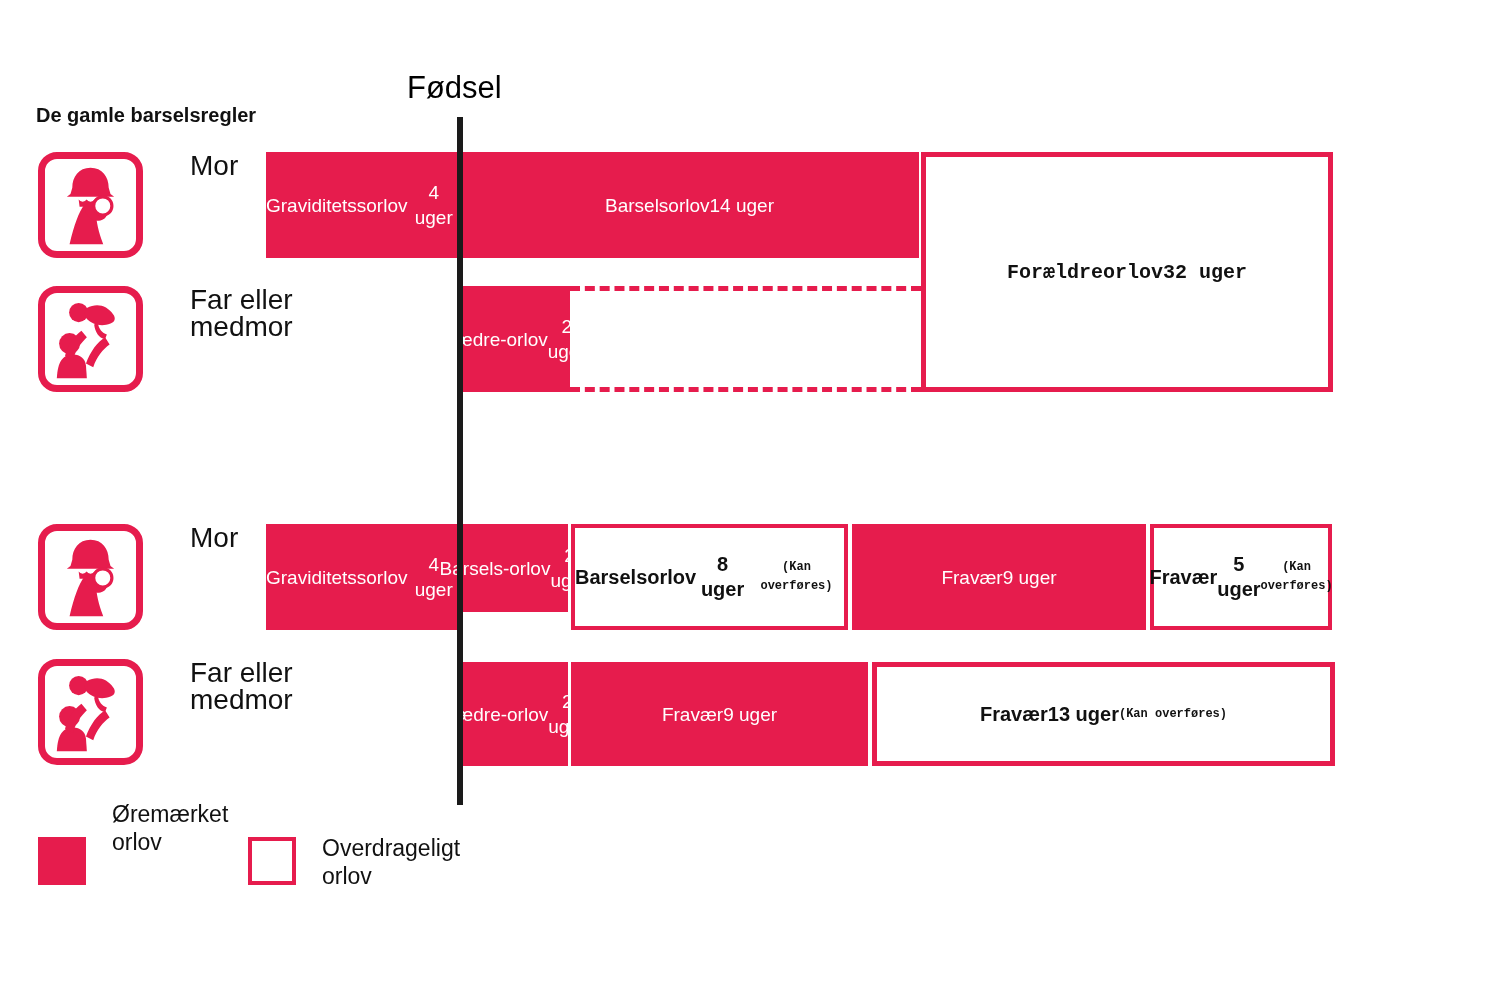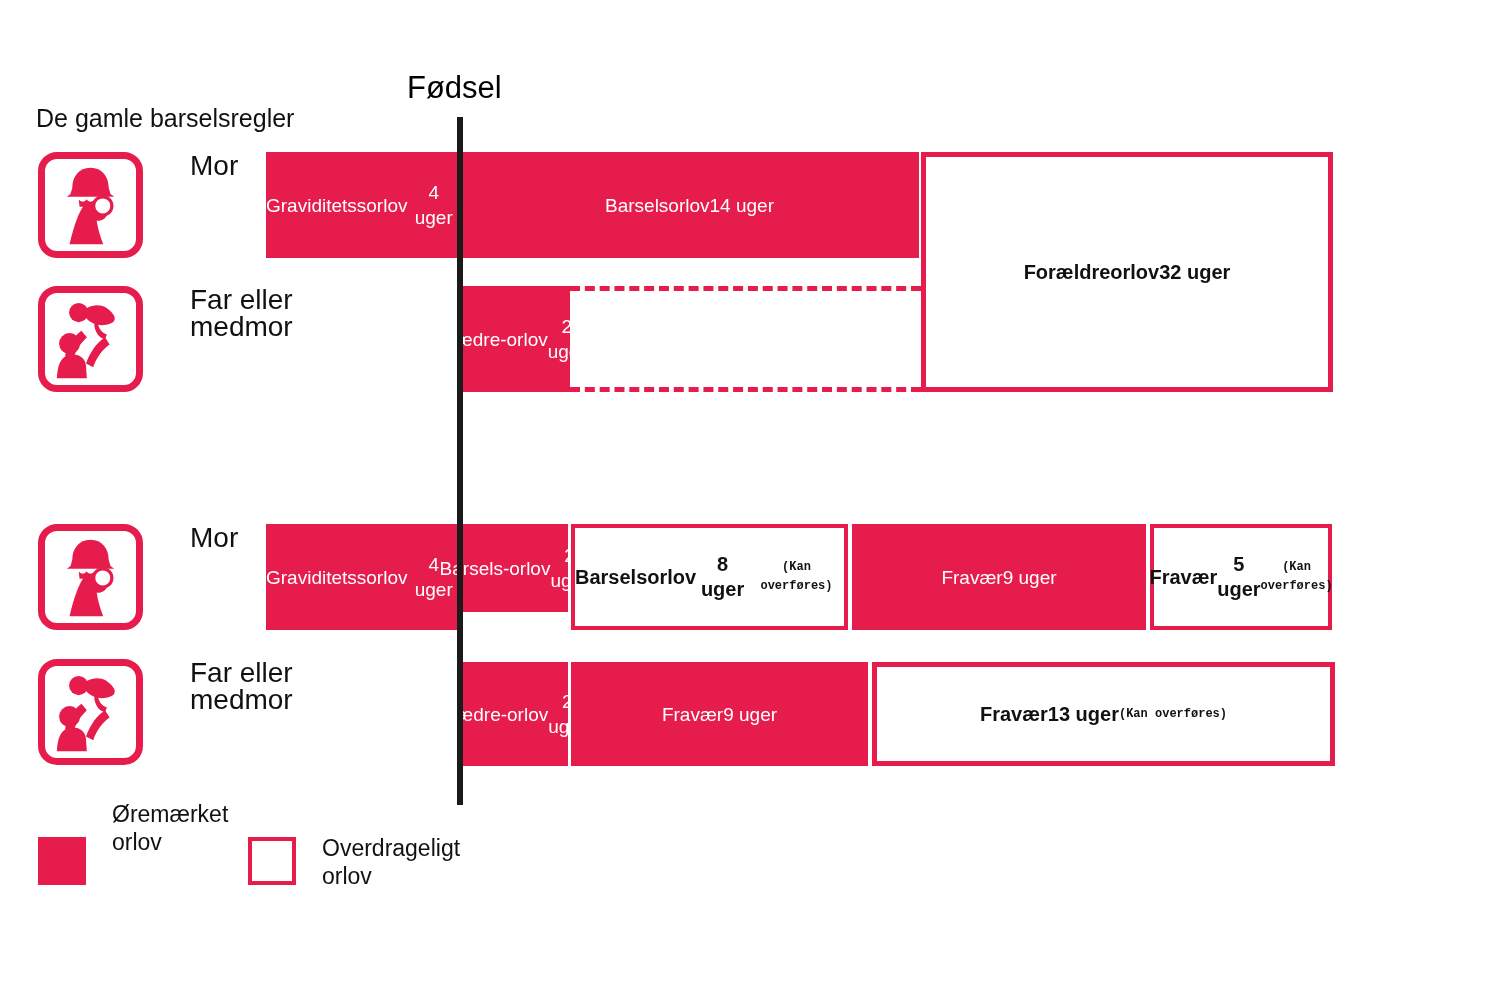--- a/index.html
+++ b/index.html
@@ -8,21 +8,21 @@
     --line:#1A1A1A;
     --white:#FFFFFF;
   }
   html,body{margin:0;padding:0;background:#fff;}
   #canvas{
     position:relative;width:1500px;height:1000px;background:var(--white);
     font-family:"Liberation Sans","DejaVu Sans",sans-serif;color:var(--ink);
     overflow:hidden;
   }
   .abs{position:absolute;}
-  .h-title{font-size:25px;font-weight:400;color:var(--ink);white-space:nowrap;}
+  .h-title{font-size:20px;font-weight:700;color:var(--ink);white-space:nowrap;}
   .fodsel{font-size:31px;font-weight:400;color:#000;white-space:nowrap;}
   .birth-line{background:var(--line);z-index:30;}
   .icon-box{
     width:105px;height:106px;box-sizing:border-box;border:7px solid var(--red);
     border-radius:19px;background:var(--white);overflow:hidden;
   }
   .icon-box svg{display:block;width:100%;height:100%;}
   .who-label{
     display:flex;flex-direction:column;justify-content:flex-start;
     height:106px;font-size:28px;line-height:27px;color:var(--ink);white-space:nowrap;margin-left:32px;
@@ -72,21 +72,21 @@
   </div>
 
   <div class="abs bar red" style="left:266px;top:152px;width:194px;height:106px;">
     <span>Graviditetssorlov</span>
     <span>4 uger</span>
   </div>
   <div class="abs bar red" style="left:460px;top:152px;width:459px;height:106px;">
     <span>Barselsorlov</span>
     <span>14 uger</span>
   </div>
-  <div class="abs bar white" style="left:921px;top:152px;width:412px;height:240px;">
+  <div class="abs bar white" style="left:921px;top:152px;width:412px;height:240px;font-family:Liberation Mono, monospace;">
     <span>Forældreorlov</span>
     <span>32 uger</span>
   </div>
 
   <div class="abs icon-box" style="left:38px;top:286px;">
     <svg viewBox="0 0 100 100">
       <g fill="#E61C4D">
         <circle cx="27" cy="55" r="11.5"></circle>
         <path d="M13 93 C14 75 19 68 30 67 C38 66.5 44 71 45 79 L46 93 Z"></path>
         <path d="M22 69 C24 57 32 47 40 41 L46 48 C39 55 33 63 31 73 Z"></path>

